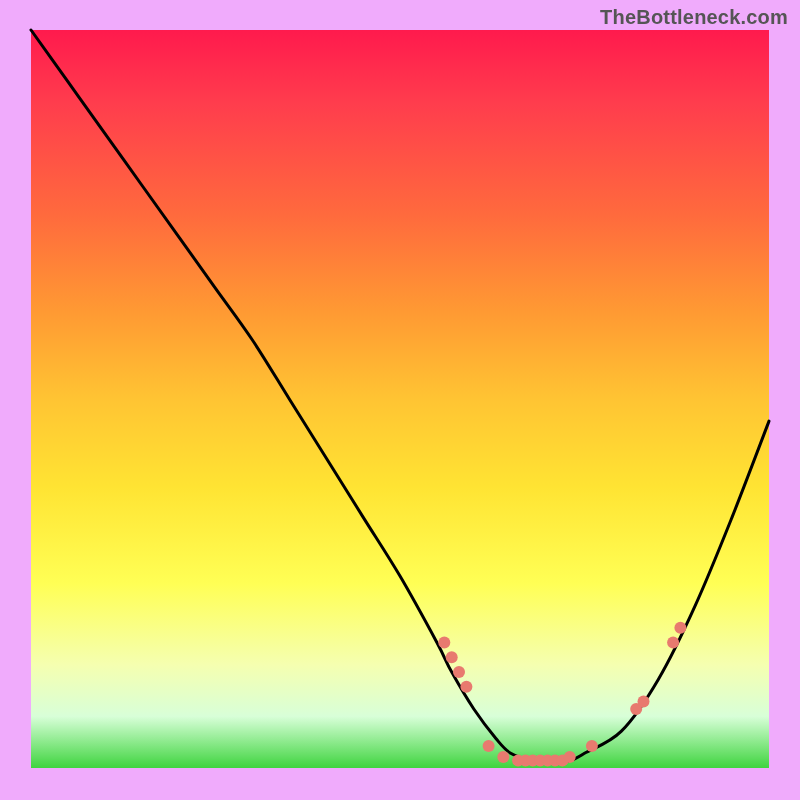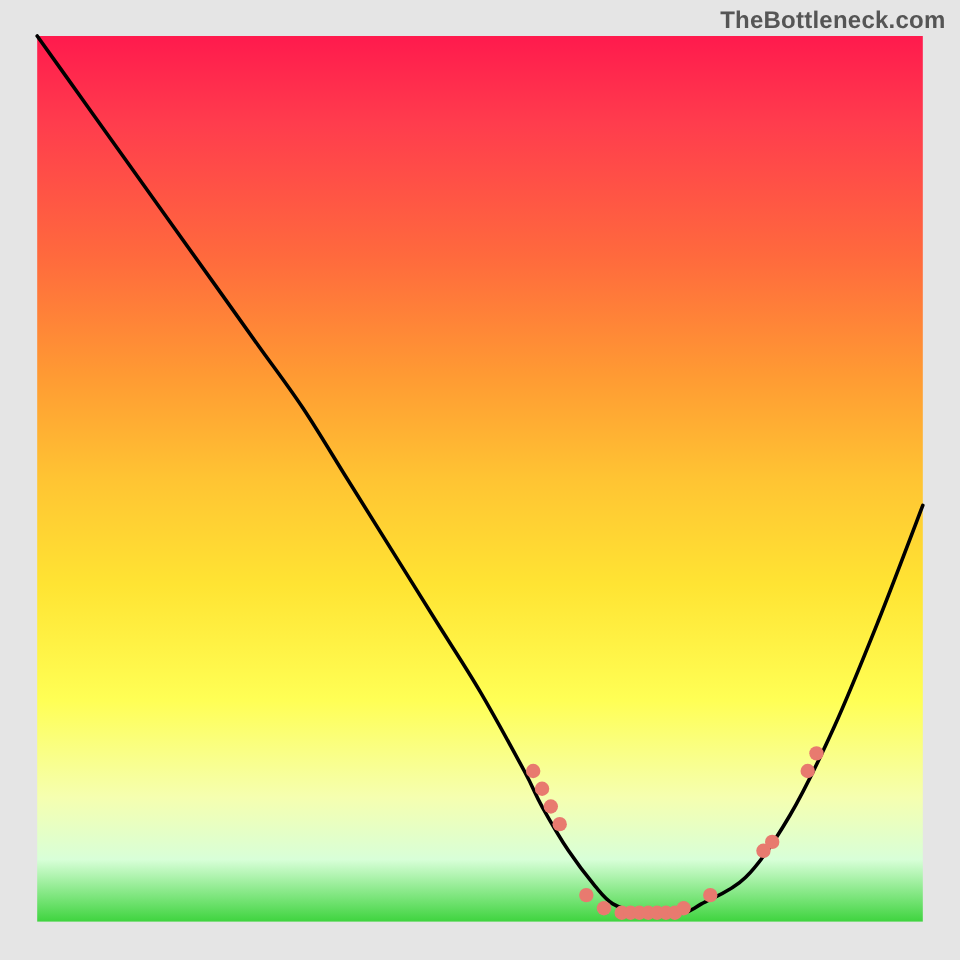--- a/index.html
+++ b/index.html
@@ -8,21 +8,21 @@
     background: #000;
     width: 800px;
     height: 800px;
     overflow: hidden;
     font-family: Arial, Helvetica, sans-serif;
   }
   .frame {
     position: relative;
     width: 800px;
     height: 800px;
-    background: #e5e5e5;
+    background: #f0abfc;
   }
   .plot-area {
     position: absolute;
     left: 31px;
     top: 30px;
     width: 738px;
     height: 738px;
     background: linear-gradient(to bottom,
       #ff1a4d 0%,
       #ff3d4d 10%,

